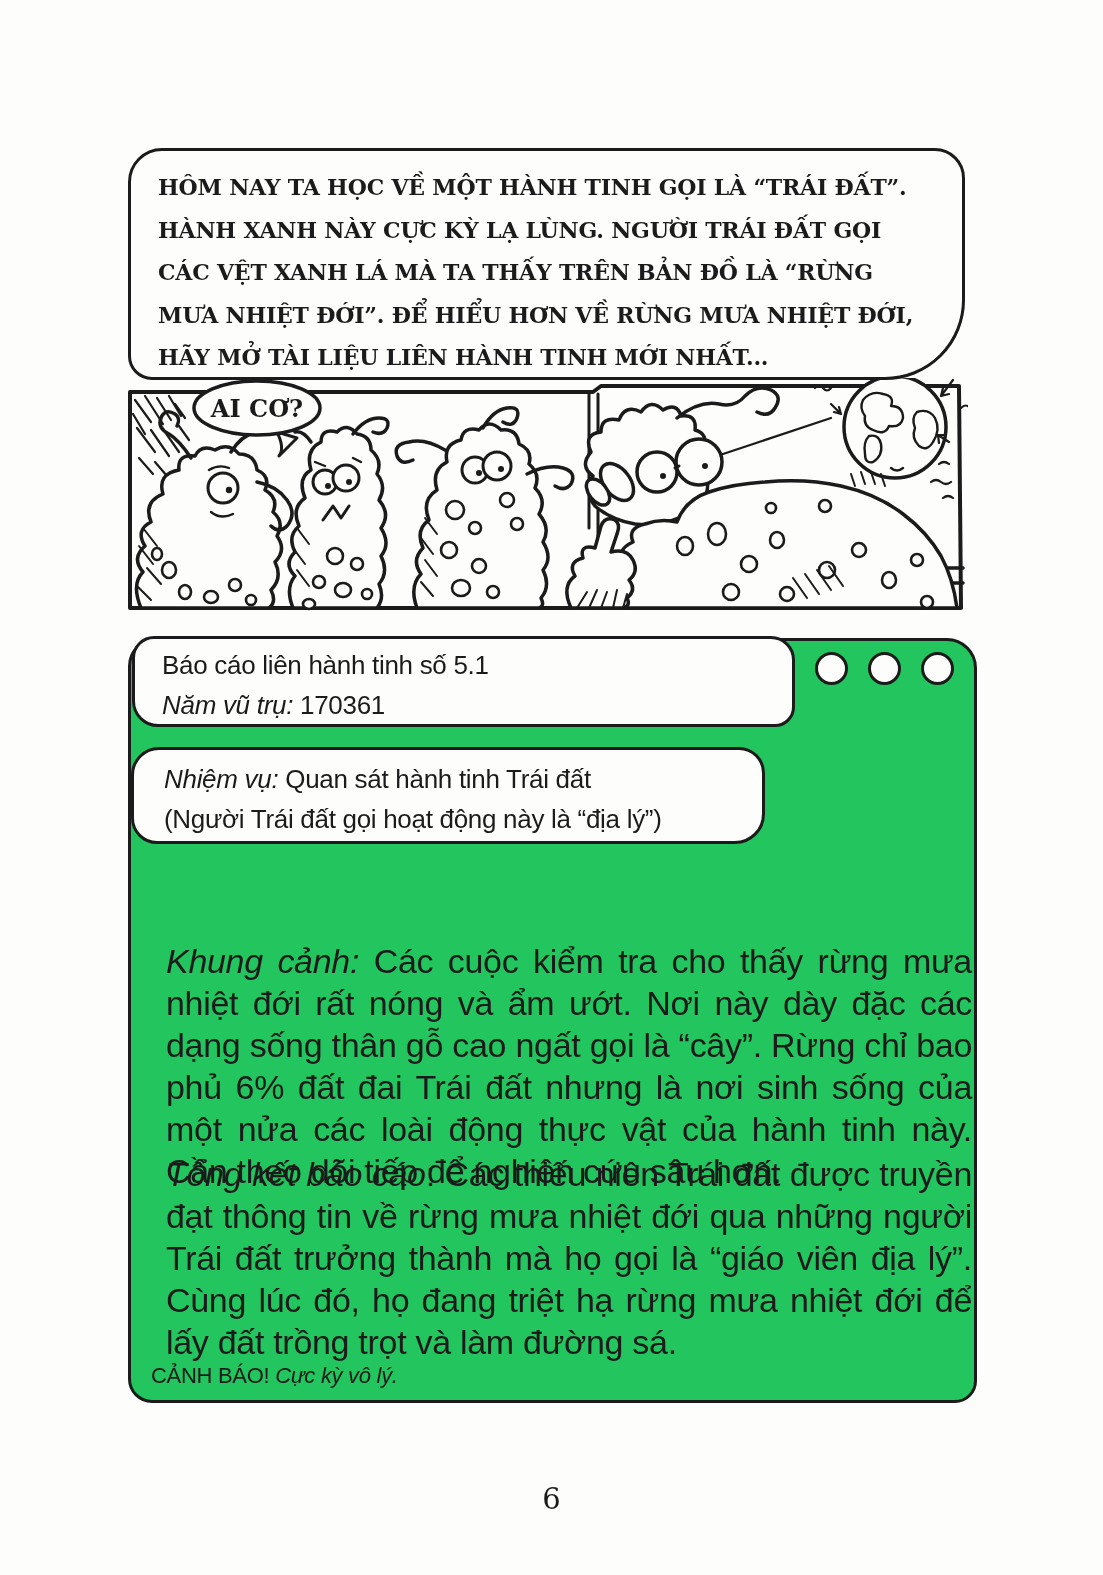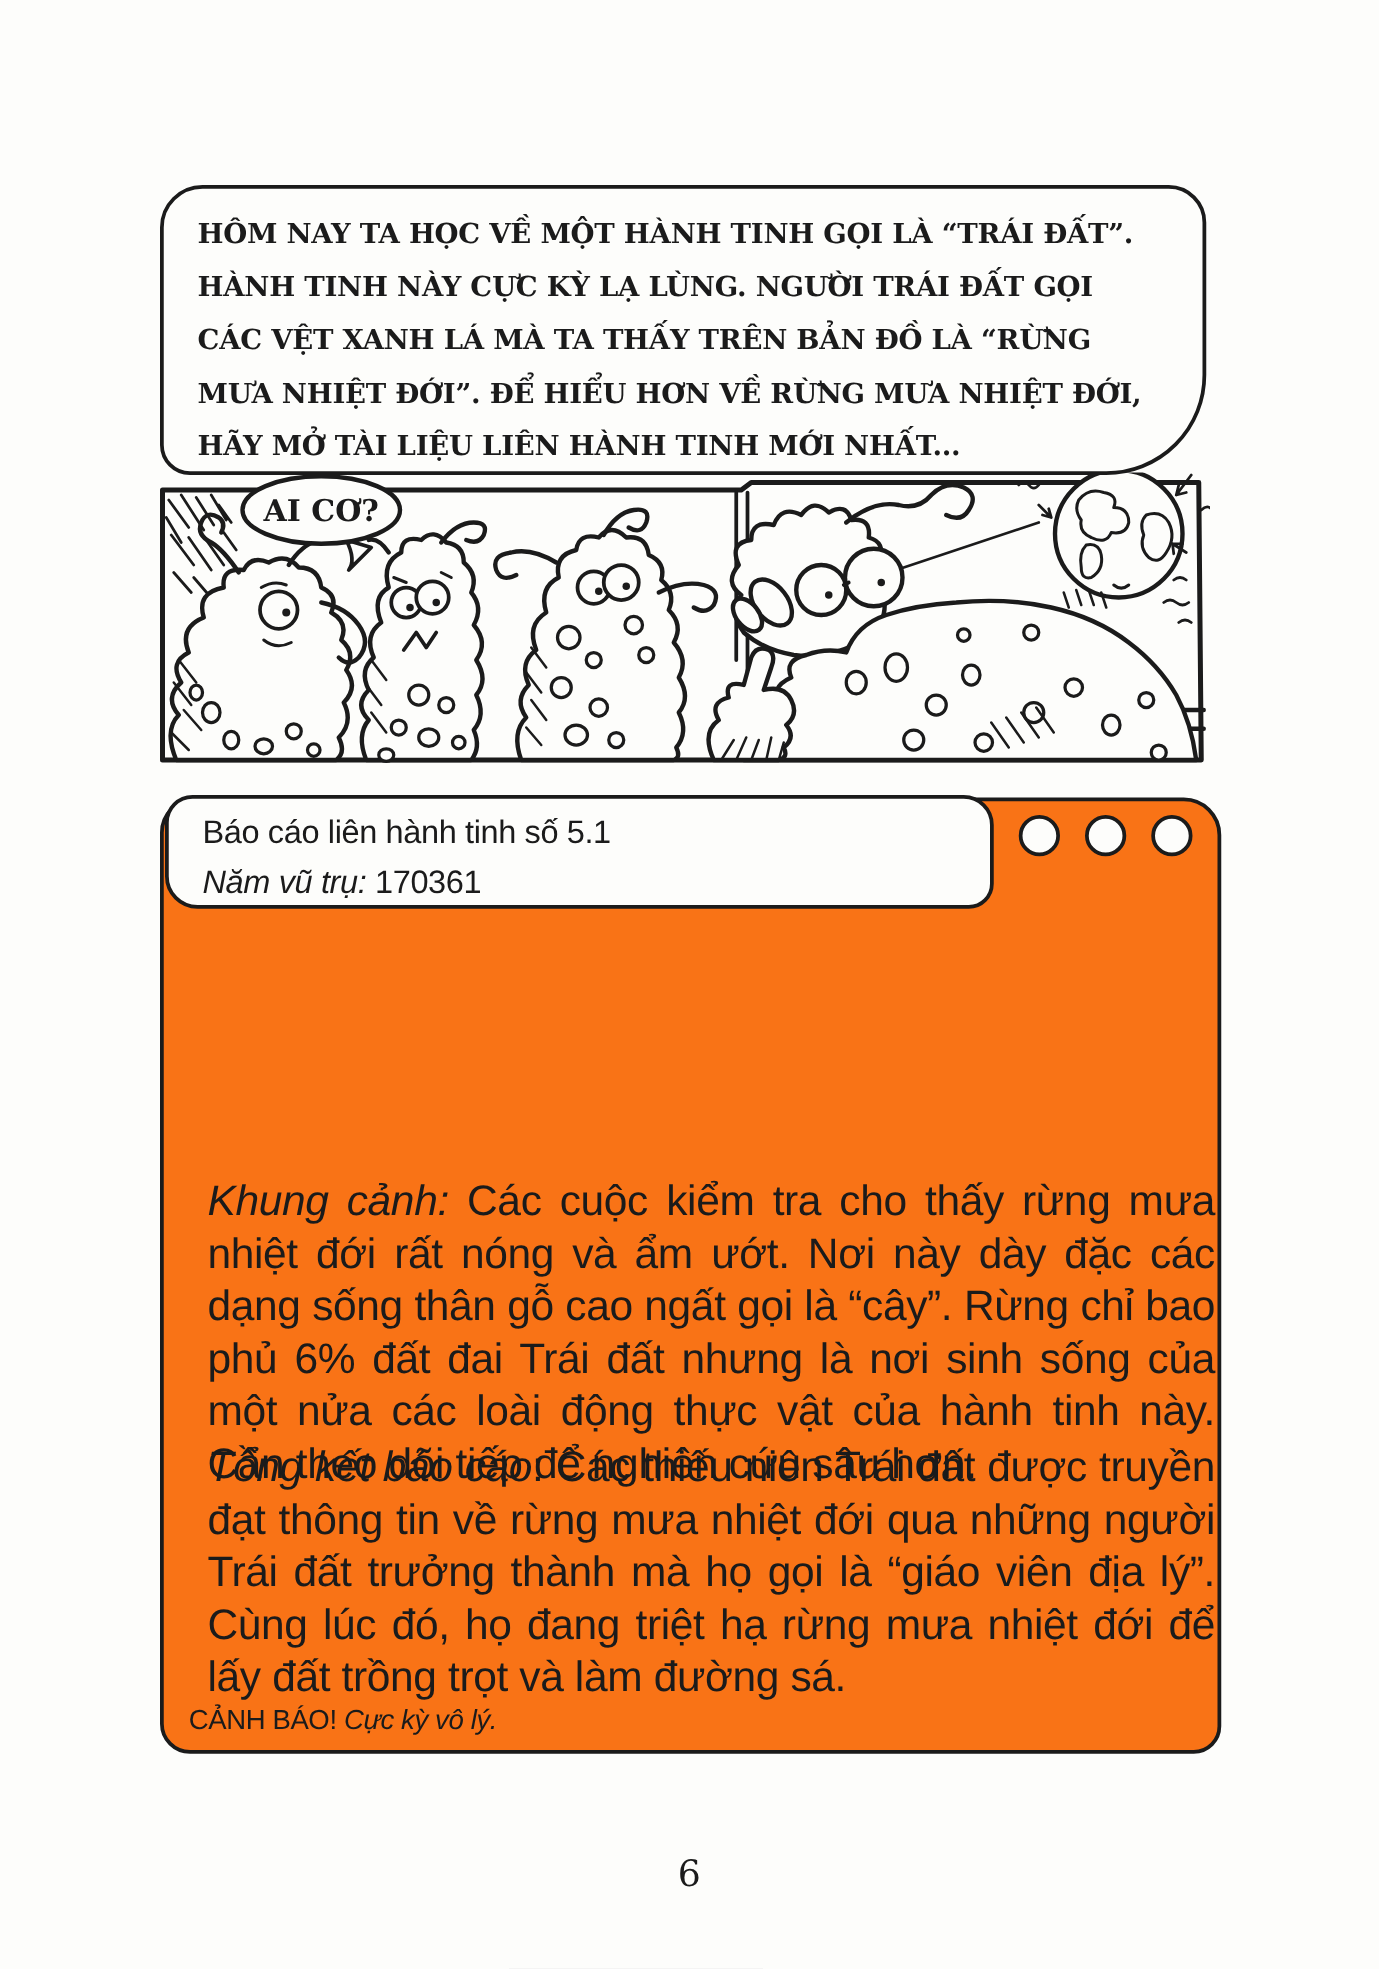--- a/index.html
+++ b/index.html
@@ -26,21 +26,21 @@
   .panel-svg{position:absolute;left:125px;top:378px;z-index:1;}
   .ink{stroke:#1b1b1b;fill:none;stroke-linecap:round;stroke-linejoin:round;}
   .fillw{fill:#fdfdfb;}
   .svg-speech{
     font-family:"DejaVu Serif",serif;font-weight:bold;font-size:24px;
     fill:#1b1b1b;
   }
   
   .report-window{
     position:absolute;left:128px;top:638px;width:849px;height:765px;
-    box-sizing:border-box;background:#f97316;
+    box-sizing:border-box;background:#22c55e;
     border:3.5px solid #1b1b1b;border-radius:28px 30px 22px 24px;
   }
   .window-dots{position:absolute;top:11px;right:20px;display:flex;gap:20px;}
   .dot{width:33px;height:33px;border:3.5px solid #1b1b1b;border-radius:50%;
     box-sizing:border-box;background:#fdfdfb;}
   .inner-box{
     position:absolute;box-sizing:border-box;background:#fdfdfb;
     border:3.5px solid #1b1b1b;
   }
   .header-box{left:1px;top:-5px;width:663px;height:91px;border-radius:22px 24px 20px 26px;
@@ -65,21 +65,21 @@
     font-family:"DejaVu Serif",serif;font-size:29px;
   }
 </style>
 </head>
 <body>
 
 <div class="page">
 
   <div class="speech-bubble">
     <div class="bubble-line">HÔM NAY TA HỌC VỀ MỘT HÀNH TINH GỌI LÀ “TRÁI ĐẤT”.</div>
-    <div class="bubble-line">HÀNH TINH NÀY CỰC KỲ LẠ LÙNG. NGƯỜI TRÁI ĐẤT GỌI</div>
+    <div class="bubble-line">HÀNH XANH NÀY CỰC KỲ LẠ LÙNG. NGƯỜI TRÁI ĐẤT GỌI</div>
     <div class="bubble-line">CÁC VỆT XANH LÁ MÀ TA THẤY TRÊN BẢN ĐỒ LÀ “RỪNG</div>
     <div class="bubble-line">MƯA NHIỆT ĐỚI”. ĐỂ HIỂU HƠN VỀ RỪNG MƯA NHIỆT ĐỚI,</div>
     <div class="bubble-line">HÃY MỞ TÀI LIỆU LIÊN HÀNH TINH MỚI NHẤT...</div>
   </div>
 
   <svg class="panel-svg" width="843" height="234" viewBox="0 0 843 234">
 
     <path class="ink" stroke-width="4" d="M 5 14 L 468 14 L 476 8 L 834 8 L 836 230 L 5 230 Z"></path>
 
     <path class="ink" stroke-width="2.2" d="M 10 22 L 26 44 M 20 18 L 38 46 M 32 20 L 46 42 M 44 18 L 56 38
@@ -239,20 +239,27 @@
     </div>
 
     <div class="inner-box header-box">
       <div class="rline">Báo cáo liên hành tinh số 5.1</div>
       <div class="rline">
         <span class="lead">Năm vũ trụ:</span>
         <span>170361</span>
       </div>
     </div>
 
+    <div class="inner-box mission-box">
+      <div class="rline">
+        <span class="lead">Nhiệm vụ:</span>
+        <span>Quan sát hành tinh Trái đất</span>
+      </div>
+      <div class="rline">(Người Trái đất gọi hoạt động này là “địa lý”)</div>
+    </div>
 
 
     <div class="para para-scene">
       <span class="lead">Khung cảnh:</span>
       <span>Các cuộc kiểm tra cho thấy rừng mưa nhiệt đới rất nóng và ẩm ướt. Nơi này dày đặc các dạng sống thân gỗ cao ngất gọi là “cây”. Rừng chỉ bao phủ 6% đất đai Trái đất nhưng là nơi sinh sống của một nửa các loài động thực vật của hành tinh này. Cần theo dõi tiếp để nghiên cứu sâu hơn.</span>
     </div>
 
     <div class="para para-summary">
       <span class="lead">Tổng kết báo cáo</span><span>: Các thiếu niên Trái đất được truyền đạt thông tin về rừng mưa nhiệt đới qua những người Trái đất trưởng thành mà họ gọi là “giáo viên địa lý”. Cùng lúc đó, họ đang triệt hạ rừng mưa nhiệt đới để lấy đất trồng trọt và làm đường sá.</span>
     </div>

